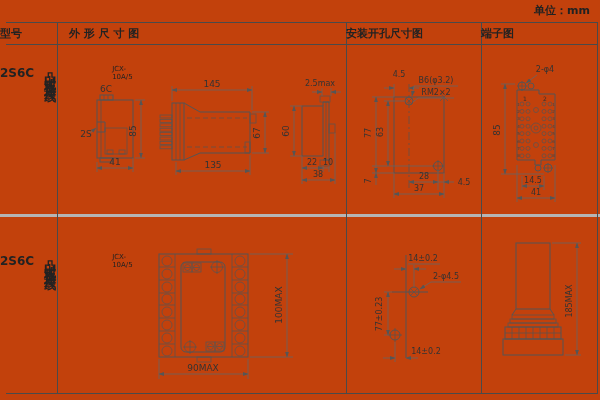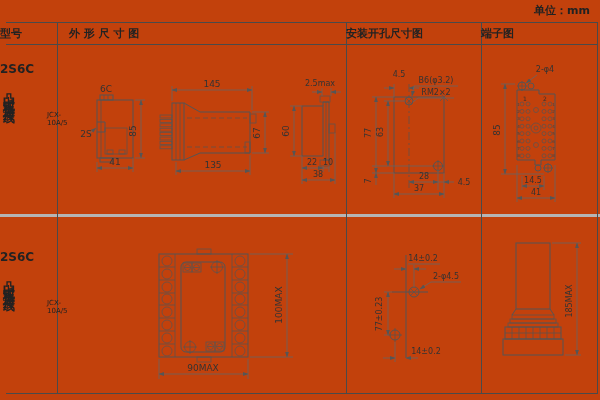--- a/index.html
+++ b/index.html
@@ -4,22 +4,22 @@
 <style>
   html,body{margin:0;padding:0;background:#fff;}
   .page{position:relative;width:600px;height:400px;background:#c2410c;overflow:hidden;
         font-family:"DejaVu Sans","Liberation Sans",sans-serif;color:#222;}
   .hline{position:absolute;height:1px;background:#4a4a4a;}
   .vline{position:absolute;width:1px;background:#4a4a4a;}
   .sep{position:absolute;height:3px;background:#b5b5b5;}
   .unit{position:absolute;top:3px;right:10px;font-size:11px;font-weight:600;}
   .hcell{position:absolute;top:25px;height:18px;line-height:18px;text-align:left;
          font-size:11px;font-weight:bold;}
-  .modelcell{position:absolute;width:57px;display:flex;flex-direction:column;
-             align-items:flex-start;gap:7px;}
+  .modelcell{position:absolute;width:57px;display:flex;flex-direction:row;
+             align-items:center;gap:7px;}
   .mname{font-size:12px;font-weight:bold;}
   .wiring{writing-mode:vertical-rl;text-orientation:upright;font-size:12px;
           font-weight:bold;letter-spacing:3px;}
   .msub{font-size:7px;padding-left:47px;}
   svg{position:absolute;overflow:visible;}
   .ln{stroke:#555;fill:none;stroke-width:1;}
   .thin{stroke-width:0.7;}
   .dsh{stroke-dasharray:5 3;}
   .ctr{stroke-dasharray:8 3 2 3;stroke-width:0.7;}
   .dim{stroke:#666;stroke-width:0.8;fill:none;}

